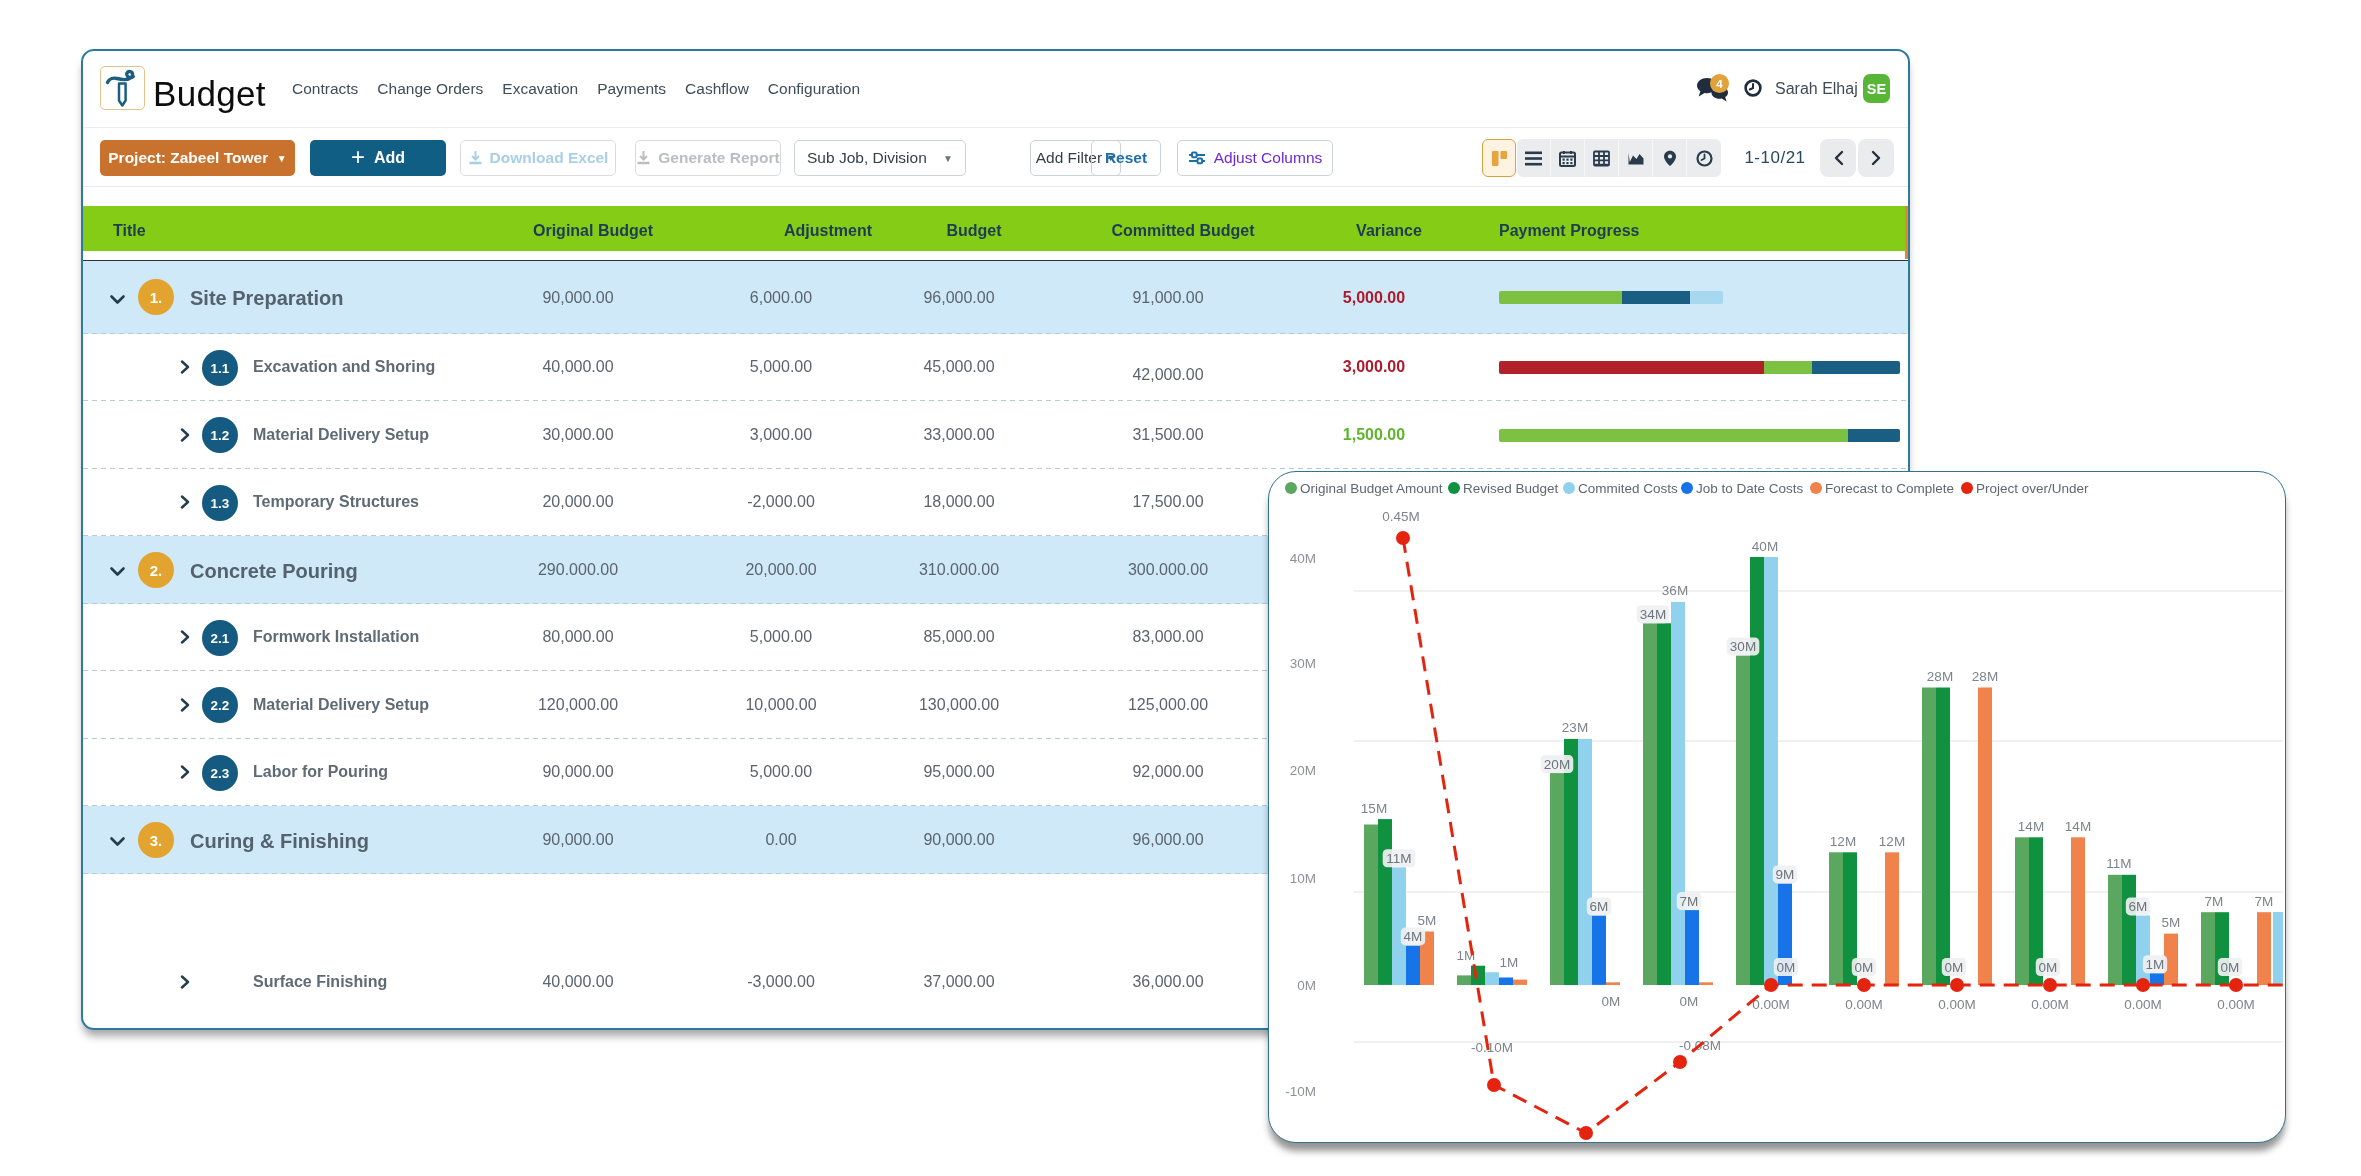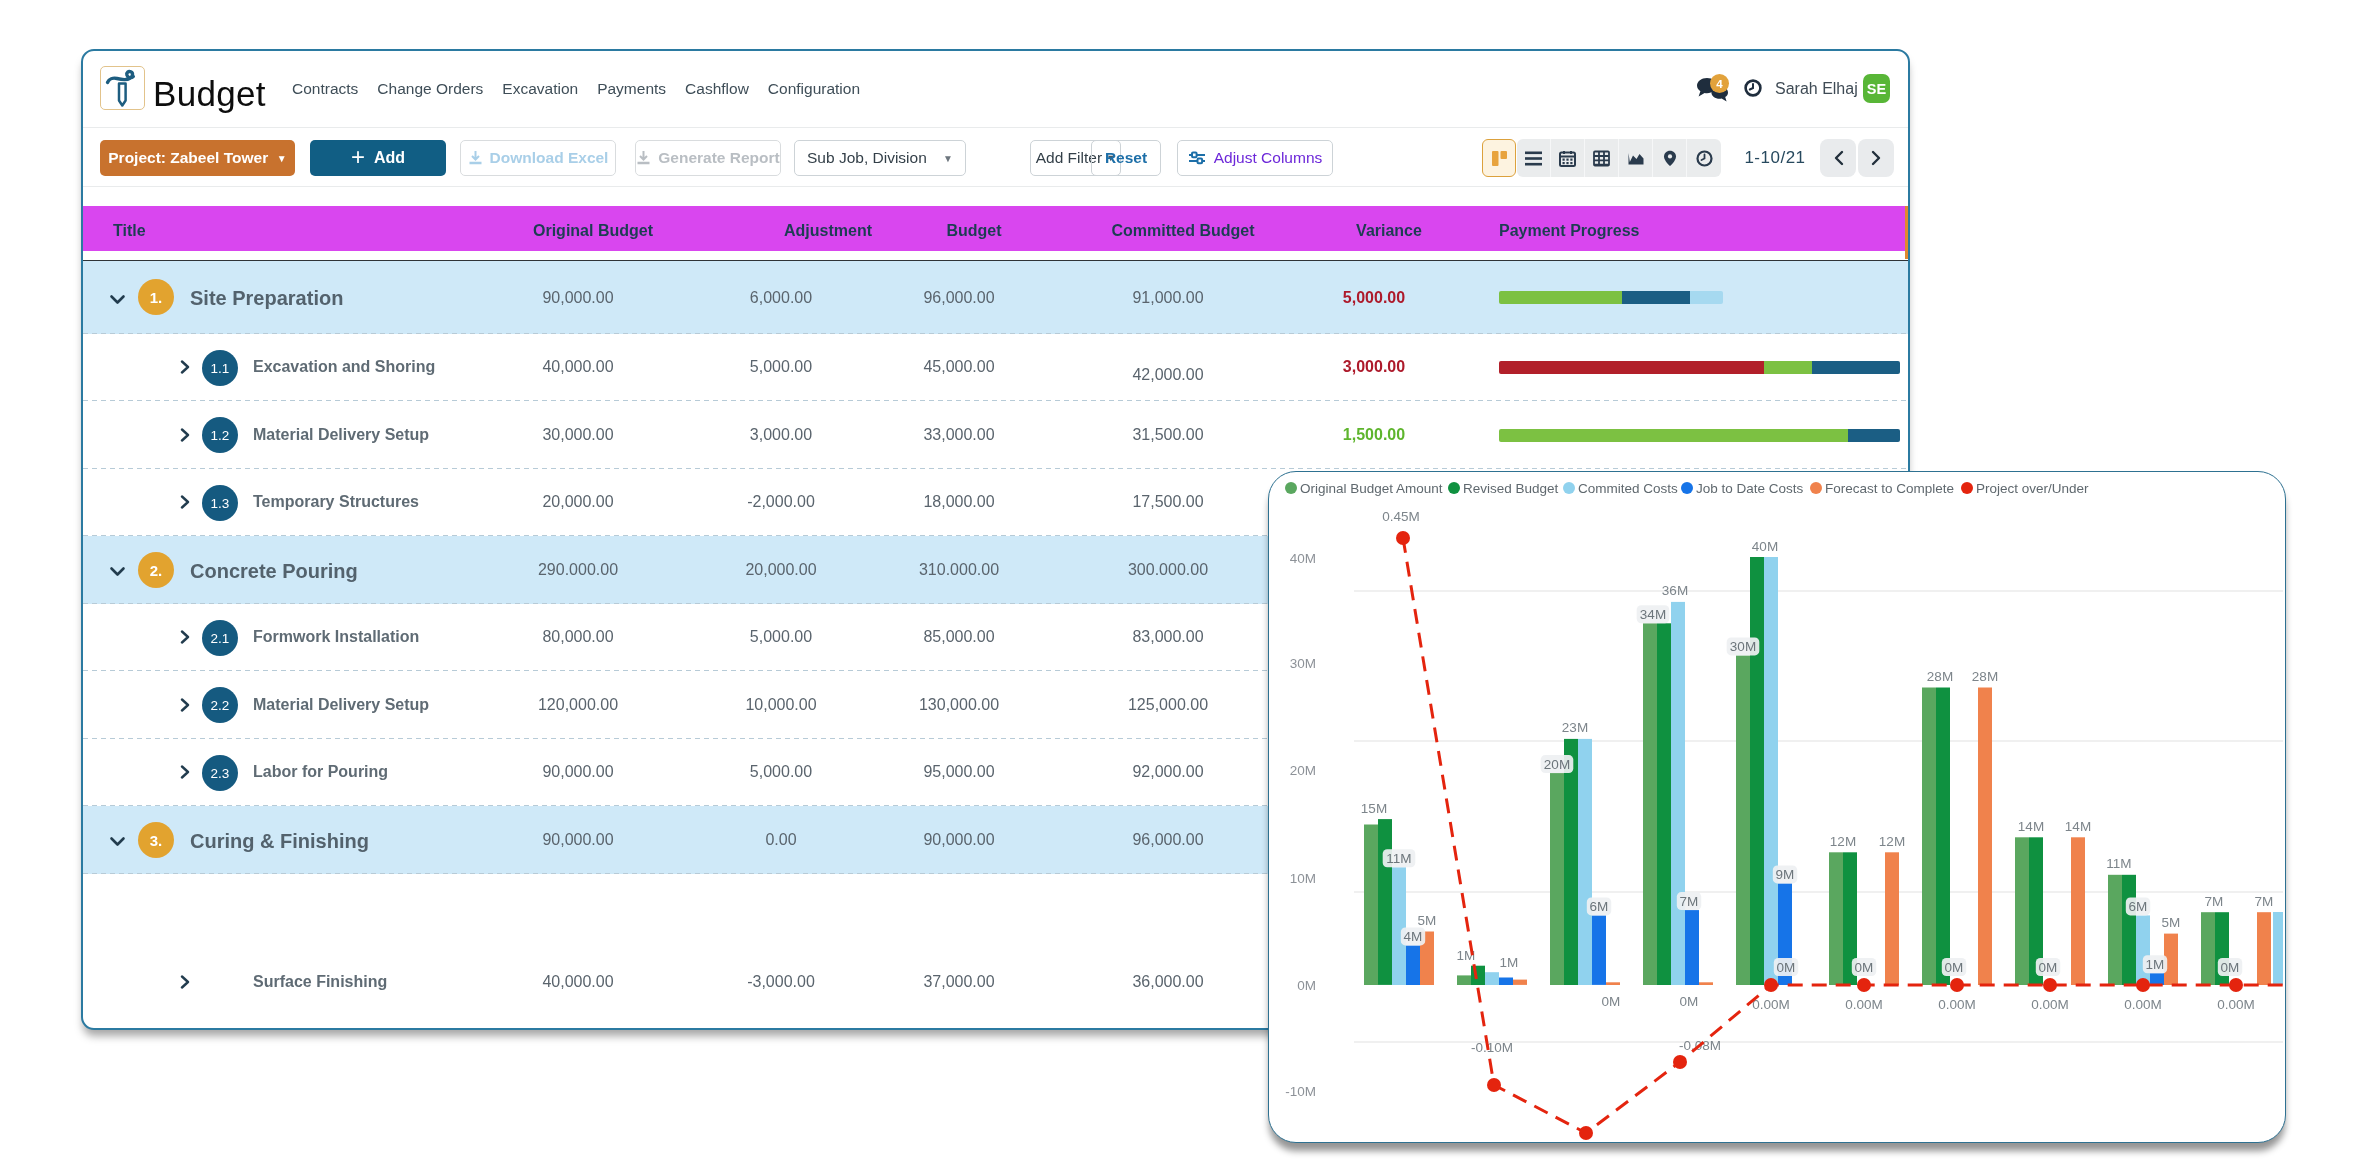--- a/index.html
+++ b/index.html
@@ -24,31 +24,31 @@
   .b-reset { left:1008px; width:70px; border:1.5px solid #cdd3d7; color:#1d6fa8; font-weight:700; }
   .b-adjust { left:1094px; width:156px; border:1.5px solid #cdd3d7; color:#6d28d9; font-weight:400; }
   .iconstrip { position:absolute; left:1399px; top:88px; height:38px; display:flex; }
   .ic { width:34px; height:38px; background:#eaeced; display:flex; align-items:center; justify-content:center; border-right:1px solid #f6f7f8; }
   .ic.first { border-radius:6px 0 0 6px; }
   .ic.last { border-radius:0 6px 6px 0; border-right:none; }
   .ic.active { background:#fdf3e0; border:1.5px solid #dca13c; border-radius:6px; }
   .pag { position:absolute; left:1652px; top:97px; width:80px; text-align:center; font-size:17px; color:#27495e; letter-spacing:0.5px; }
   .pbtn { position:absolute; top:88px; width:36px; height:38px; background:#e9ebed; border-radius:8px; display:flex; align-items:center; justify-content:center; }
   
-  .thead { position:absolute; left:0; top:155px; width:1825px; height:45px; background:#d946ef; }
+  .thead { position:absolute; left:0; top:155px; width:1825px; height:45px; background:#84cc16; }
   .thead .h { position:absolute; top:16px; font-size:16px; font-weight:700; color:#1d3d52; white-space:nowrap; }
   .hC { transform:translateX(-50%);margin-left:15px; }
   .thead-line { position:absolute; left:0; top:208.5px; width:1825px; height:2px; background:#2f3337; }
   .oscroll { position:absolute; left:1822px; top:155px; width:3px; height:53px; background:#e0892f; }
   .row { position:absolute; left:0; width:1825px; background-image:repeating-linear-gradient(90deg, #b7cbd7 0 5px, rgba(0,0,0,0) 5px 9px); background-repeat:no-repeat; background-size:100% 1.3px; background-position:0 100%; }
   .row.blue { background-color:#cfe9f8; }
   .chevD { position:absolute; left:26px; width:17px; height:17px; }
   .chevR { position:absolute; left:95px; width:14px; height:14px; }
   .gbadge { position:absolute; left:55px; width:36px; height:36px; border-radius:50%; background:#e2a32f; color:#fff; font-size:15px; font-weight:700; display:flex; align-items:center; justify-content:center; }
-  .sbadge { position:absolute; left:119px; width:36px; height:36px; border-radius:50%; background:#155a80; color:#fff; font-size:13.5px; font-weight:400; display:flex; align-items:center; justify-content:center; }
+  .sbadge { position:absolute; left:119px; width:36px; height:36px; border-radius:50%; background:#155a80; color:#fff; font-size:13.5px; font-weight:700; display:flex; align-items:center; justify-content:center; }
   .gtitle { position:absolute; left:107px; font-size:20px; font-weight:700; color:#53626d; white-space:nowrap; }
   .stitle { position:absolute; left:170px; font-size:16px; font-weight:600; color:#5f6b74; white-space:nowrap; }
   .num { position:absolute; transform:translateX(-50%); font-size:16px; font-weight:500; color:#5a646d; white-space:nowrap; }
   .vr { color:#ad1a2b; font-weight:700; }
   .vg { color:#5eb52d; font-weight:700; }
   .bar { position:absolute; left:1416px; height:13px; border-radius:2px; overflow:hidden; display:flex; }
   
   #win2 { position:absolute; left:1268px; top:471px; width:1018px; height:672px; background:#fff; border:1.7px solid #2e7191; border-radius:28px; overflow:hidden; box-shadow:0 9px 7px -1px rgba(0,0,0,0.42); z-index:5; }
 </style>
 </head>

